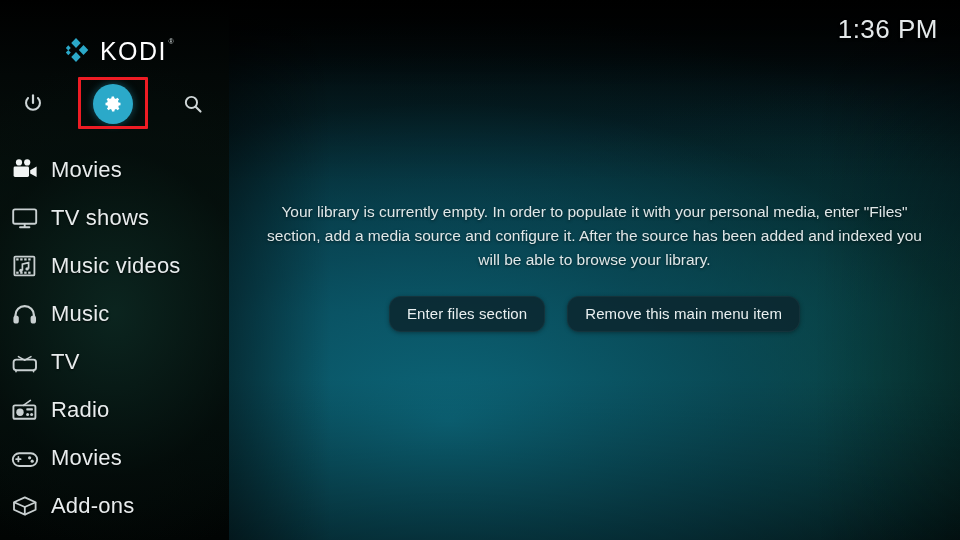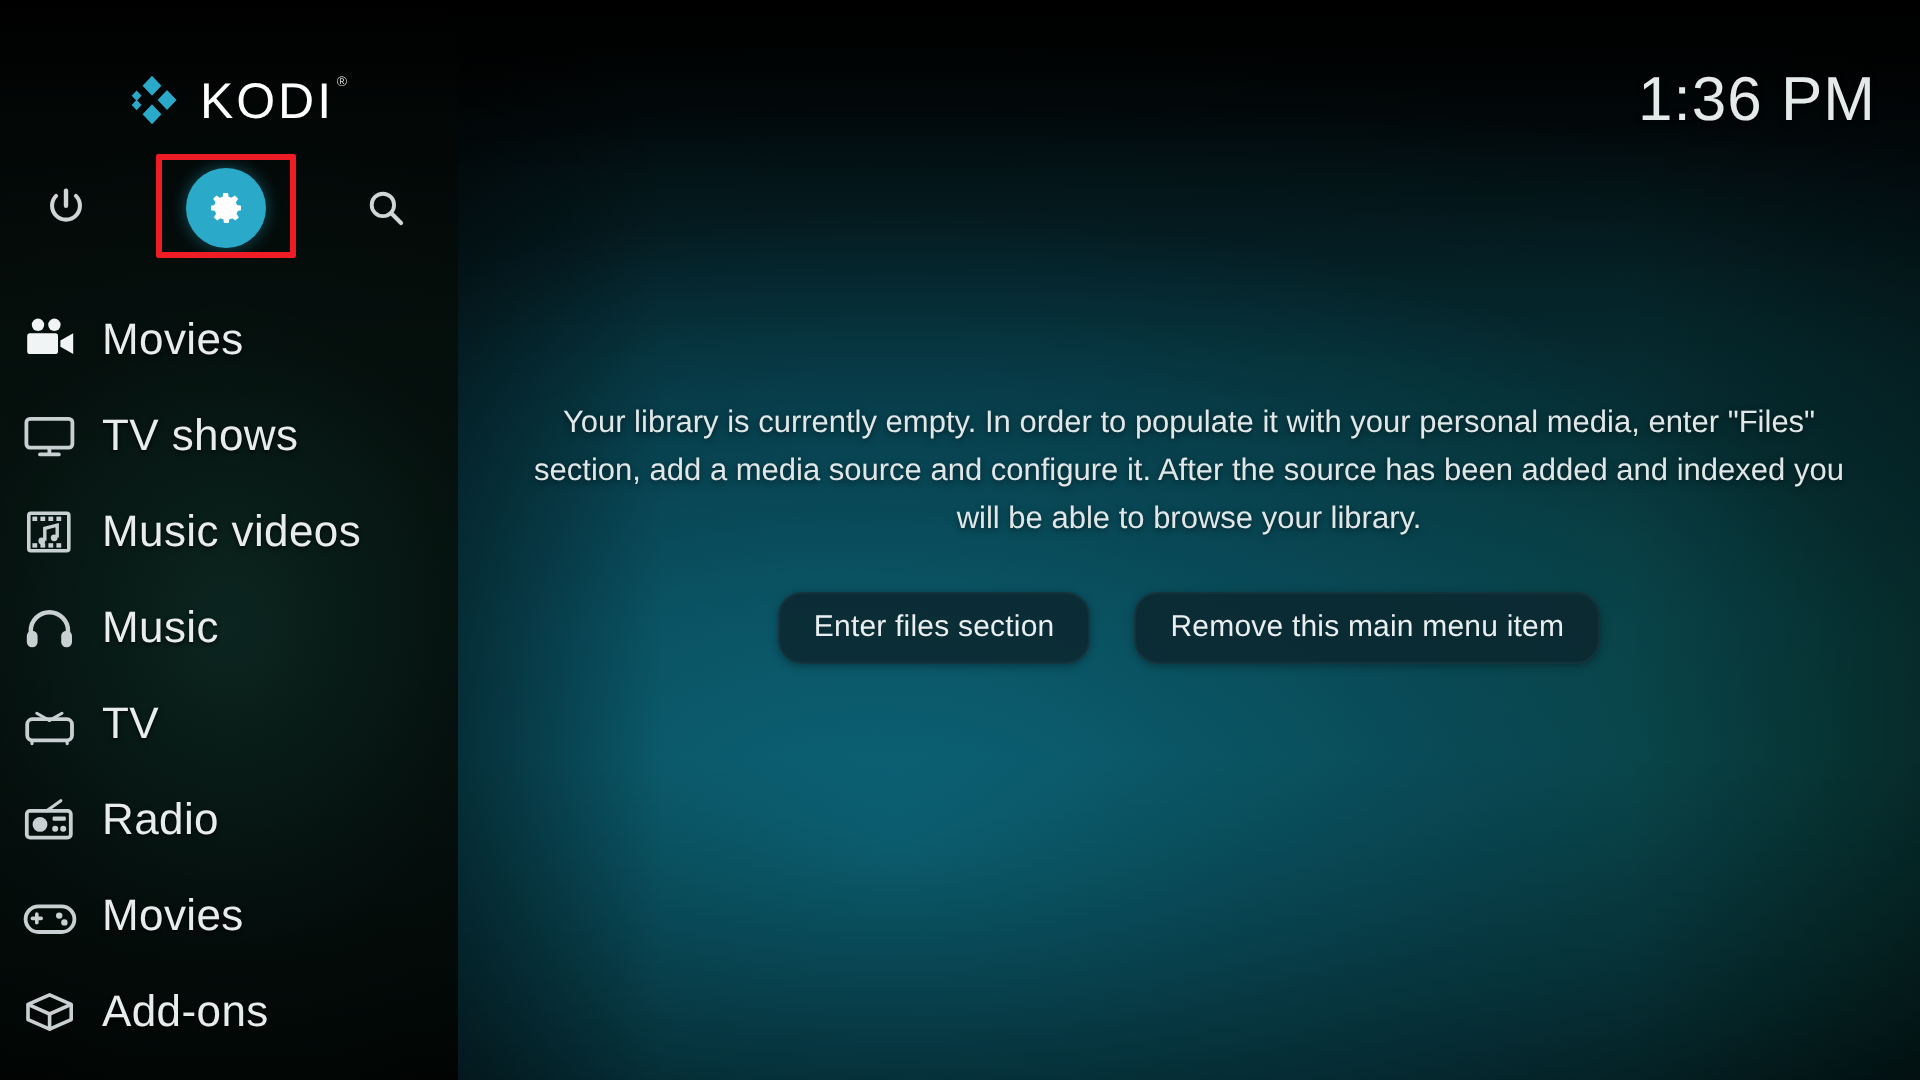--- a/index.html
+++ b/index.html
@@ -96,22 +96,22 @@
     margin-right:9px;
   }
   .menu-label{
     color:#e8eced; font-size:22px; font-weight:400;
     letter-spacing:0.2px;
     text-shadow:0 1px 2px rgba(0,0,0,0.7);
   }
 
   
   .clock{
-    position:absolute; right:22px; top:32px;
-    color:#e4e9ea; font-size:31px; font-weight:300;
+    position:absolute; right:22px; top:14px;
+    color:#e4e9ea; font-size:26px; font-weight:300;
     letter-spacing:0.5px;
     text-shadow:0 1px 3px rgba(0,0,0,0.6);
   }
 
   
   .panel{
     position:absolute; left:229px; top:0; width:731px; height:540px;
     display:flex; flex-direction:column;
     align-items:center; justify-content:center;
   }

